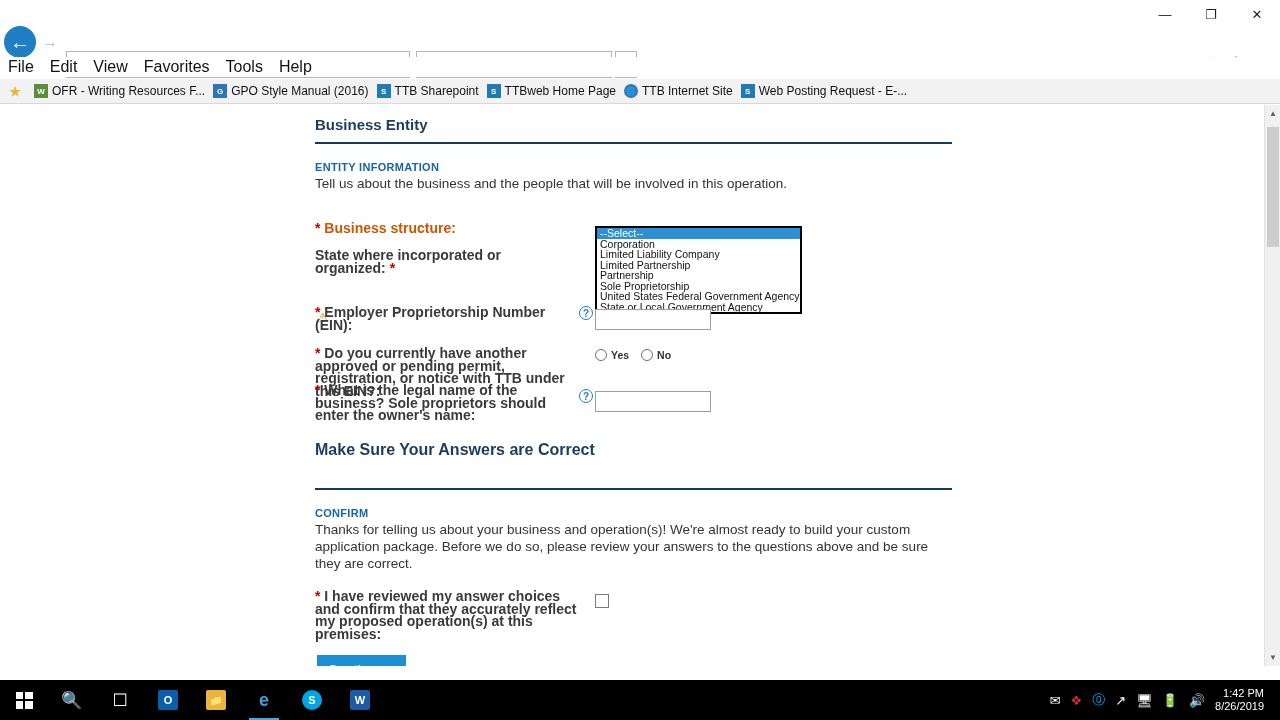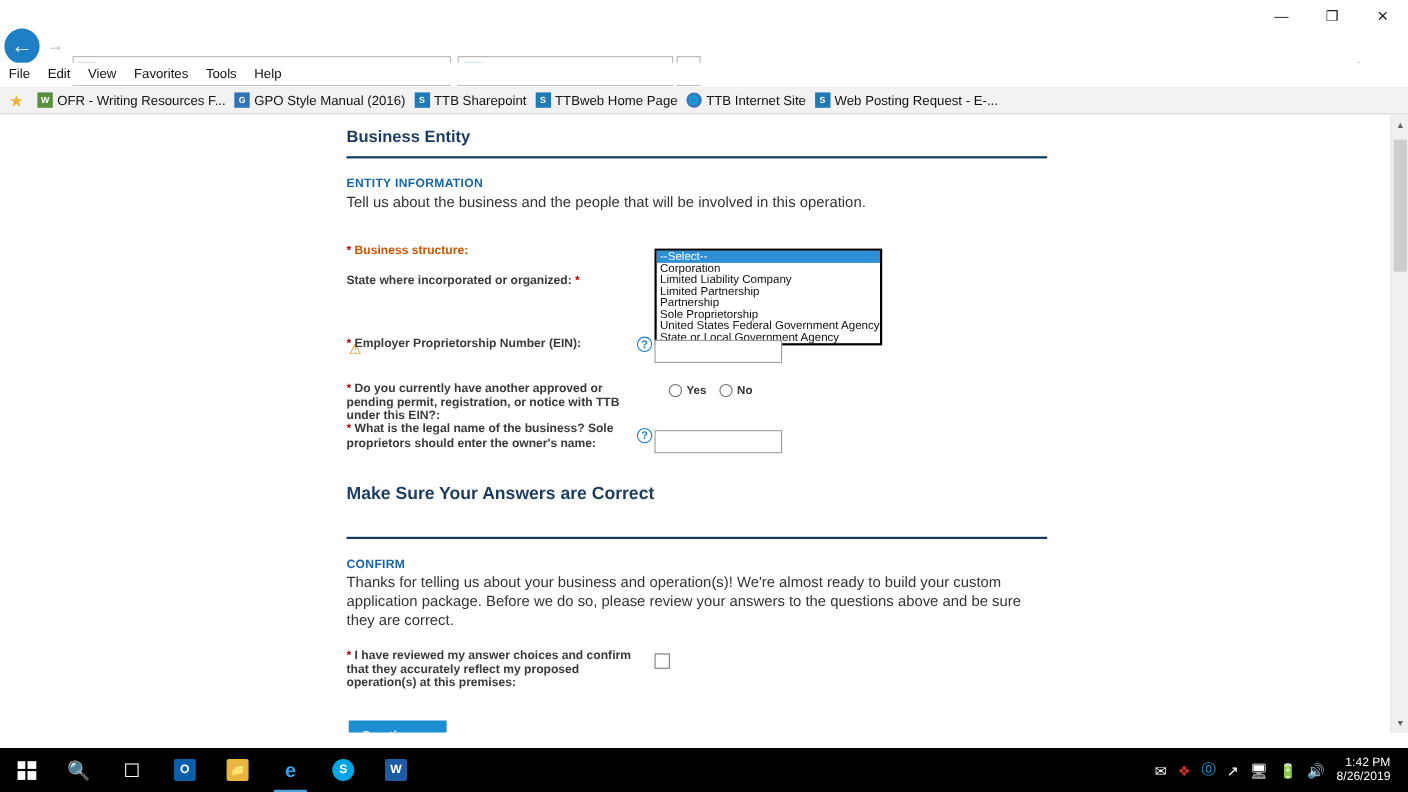--- a/index.html
+++ b/index.html
@@ -79,21 +79,21 @@
 
   .toolicons {
     position:absolute; top:28px; right:8px; display:flex; align-items:center; gap:12px;
   }
   .toolicons span { font-size:15px; color:#9a9a9a; }
   .toolicons .smiley { color:#e8b73a; font-size:17px; }
 
   
   .menubar {
     position:absolute; top:57px; left:0; width:1280px; height:20px;
-    display:flex; align-items:center; font-size:12px; color:#111;
+    display:flex; align-items:center; font-size:16px; color:#111;
     background:#fff;
   }
   .menubar .mi { padding:0 8px; }
 
   
   .favbar {
     position:absolute; top:79px; left:0; width:1280px; height:25px;
     background:#f2f2f2; border-bottom:1px solid #d8d8d8;
     display:flex; align-items:center; font-size:12px; color:#111;
   }
@@ -123,38 +123,38 @@
     position:absolute; height:2px; background:#123a5e;
   }
   .sub-head {
     position:absolute; font-size:11px; font-weight:bold; color:#1565a8;
     letter-spacing:.3px;
   }
   .para {
     position:absolute; font-size:13.5px; color:#333; line-height:17px;
   }
   .flabel {
-    position:absolute; font-size:11px; font-weight:bold; color:#3a3a3a;
+    position:absolute; font-size:14px; font-weight:bold; color:#3a3a3a;
     line-height:12.5px;
   }
   .flabel .req { color:#c00000; }
   .warn-icon {
     position:absolute; font-size:13px; color:#d08b00;
   }
   .req-orange { color:#cc5500; }
 
   .txtinput {
     position:absolute; height:21px; border:1px solid #9d9d9d; background:#fff;
   }
   .helpicon {
     position:absolute; width:14px; height:14px; border-radius:50%;
     border:1px solid #1a7fc1; color:#1a7fc1; font-size:10px; font-weight:bold;
     display:flex; align-items:center; justify-content:center; background:#fff;
   }
-  .radio-row { position:absolute; display:flex; align-items:center; font-size:11px; color:#222;margin-left:13px; }
+  .radio-row { position:absolute; display:flex; align-items:center; font-size:11px; color:#222; }
   .radio {
     width:12px; height:12px; border:1px solid #6e6e6e; border-radius:50%;
     background:#fff; display:inline-block; margin-right:4px;
   }
   .radio-row .lbl { margin-right:12px; font-weight:bold; font-size:10.5px; color:#333;}
   .checkbox {
     position:absolute; width:14px; height:14px; border:1px solid #7a7a7a; background:#fff;
   }
 
   

